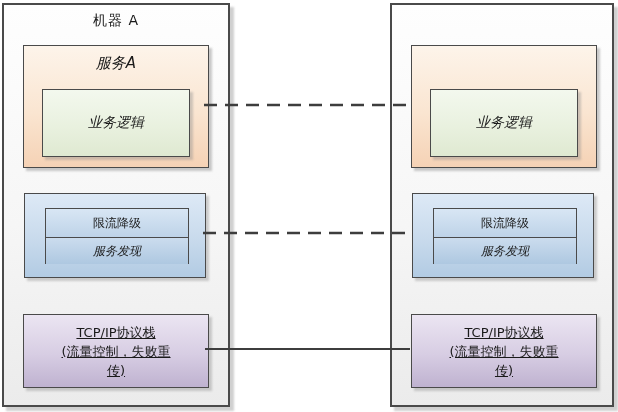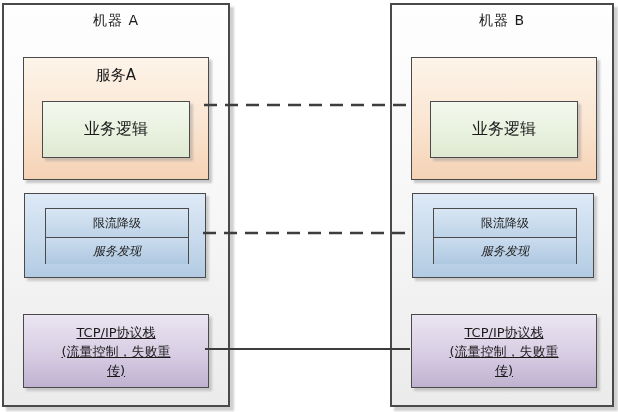--- a/index.html
+++ b/index.html
@@ -25,41 +25,42 @@
   #machine-b { left: 390px; width: 224px; }
   .machine-title {
     position: absolute;
     top: 7px; left: 0; right: 0;
     text-align: center;
     font-size: 14px;
     letter-spacing: 1px;
   }
   .service-box {
     position: absolute;
-    left: 19px; top: 52px;
+    left: 19px; top: 40px;
     width: 186px; height: 123px;
     border: 1px solid #4a4a4a;
     background: linear-gradient(180deg, #fdf4ea 0%, #fae5d1 55%, #f5d2b5 100%);
     box-shadow: 3px 3px 2px rgba(140,140,140,0.45);
+    font-style: italic;
   }
   .service-title {
     position: absolute;
     top: 8px; left: 0; right: 0;
     text-align: center;
     font-size: 15px;
   }
   .logic-box {
     position: absolute;
     left: 18px; top: 43px;
-    width: 148px; height: 57px;
+    width: 148px; height: 68px;
     border: 1px solid #4a4a4a;
     background: linear-gradient(180deg, #f3f8ee 0%, #e9f1df 55%, #dfe9d1 100%);
     box-shadow: 3px 3px 2px rgba(140,140,140,0.4);
     display: flex; align-items: center; justify-content: center;
-    font-size: 16px;
+    font-size: 14px;
   }
   .governance-box {
     position: absolute;
     left: 20px; top: 188px;
     width: 182px; height: 85px;
     border: 1px solid #4a4a4a;
     background: linear-gradient(180deg, #dde9f6 0%, #c8daec 55%, #b2cbe3 100%);
     box-shadow: 3px 3px 2px rgba(140,140,140,0.4);
   }
   .governance-cells {
@@ -123,21 +124,20 @@
     </div>
 
     <div class="tcp-box">
       <div>TCP/IP协议栈</div>
       <div>(流量控制，失败重</div>
       <div>传)</div>
     </div>
   </div>
 
   <div class="machine" id="machine-b">
-    <div class="machine-title">机器 B</div>
 
     <div class="service-box">
       <div class="logic-box">业务逻辑</div>
     </div>
 
     <div class="governance-box">
       <div class="governance-cells">
         <div class="governance-cell">限流降级</div>
         <div class="governance-cell">服务发现</div>
       </div>

